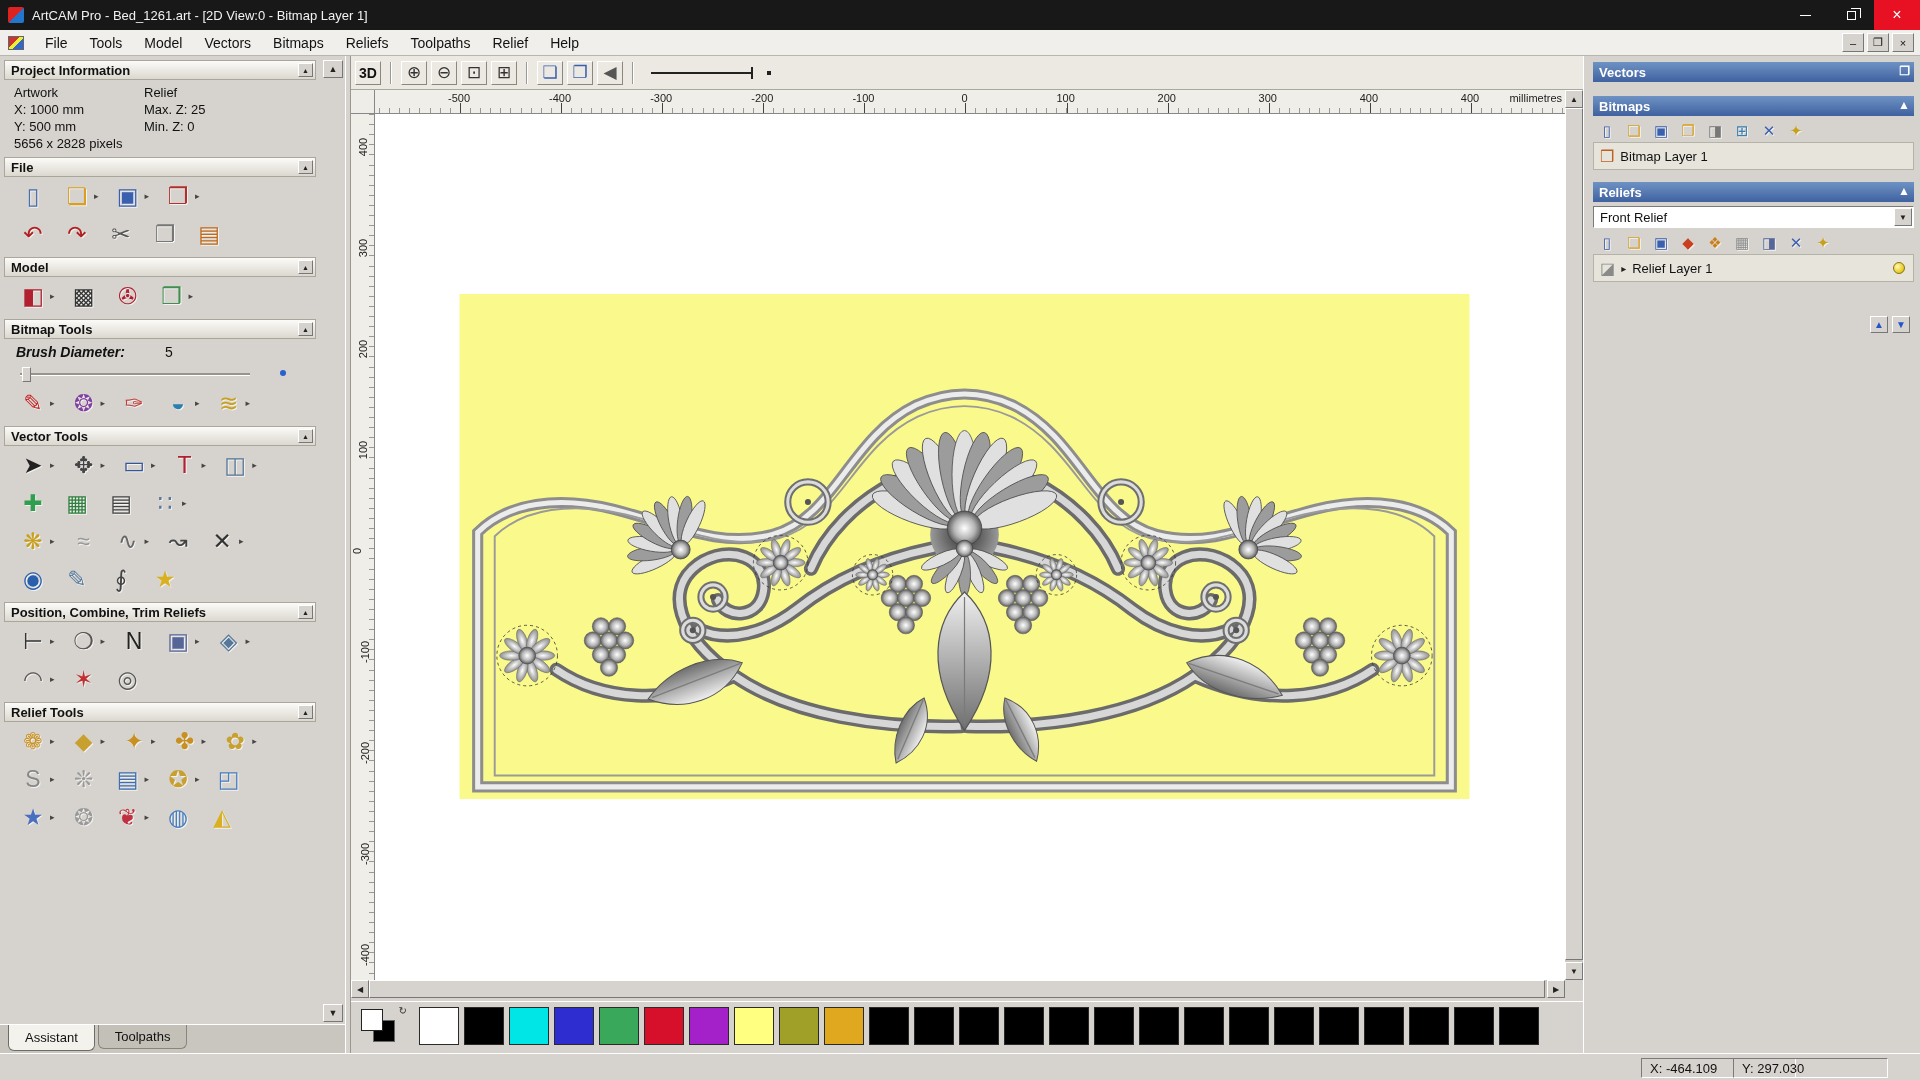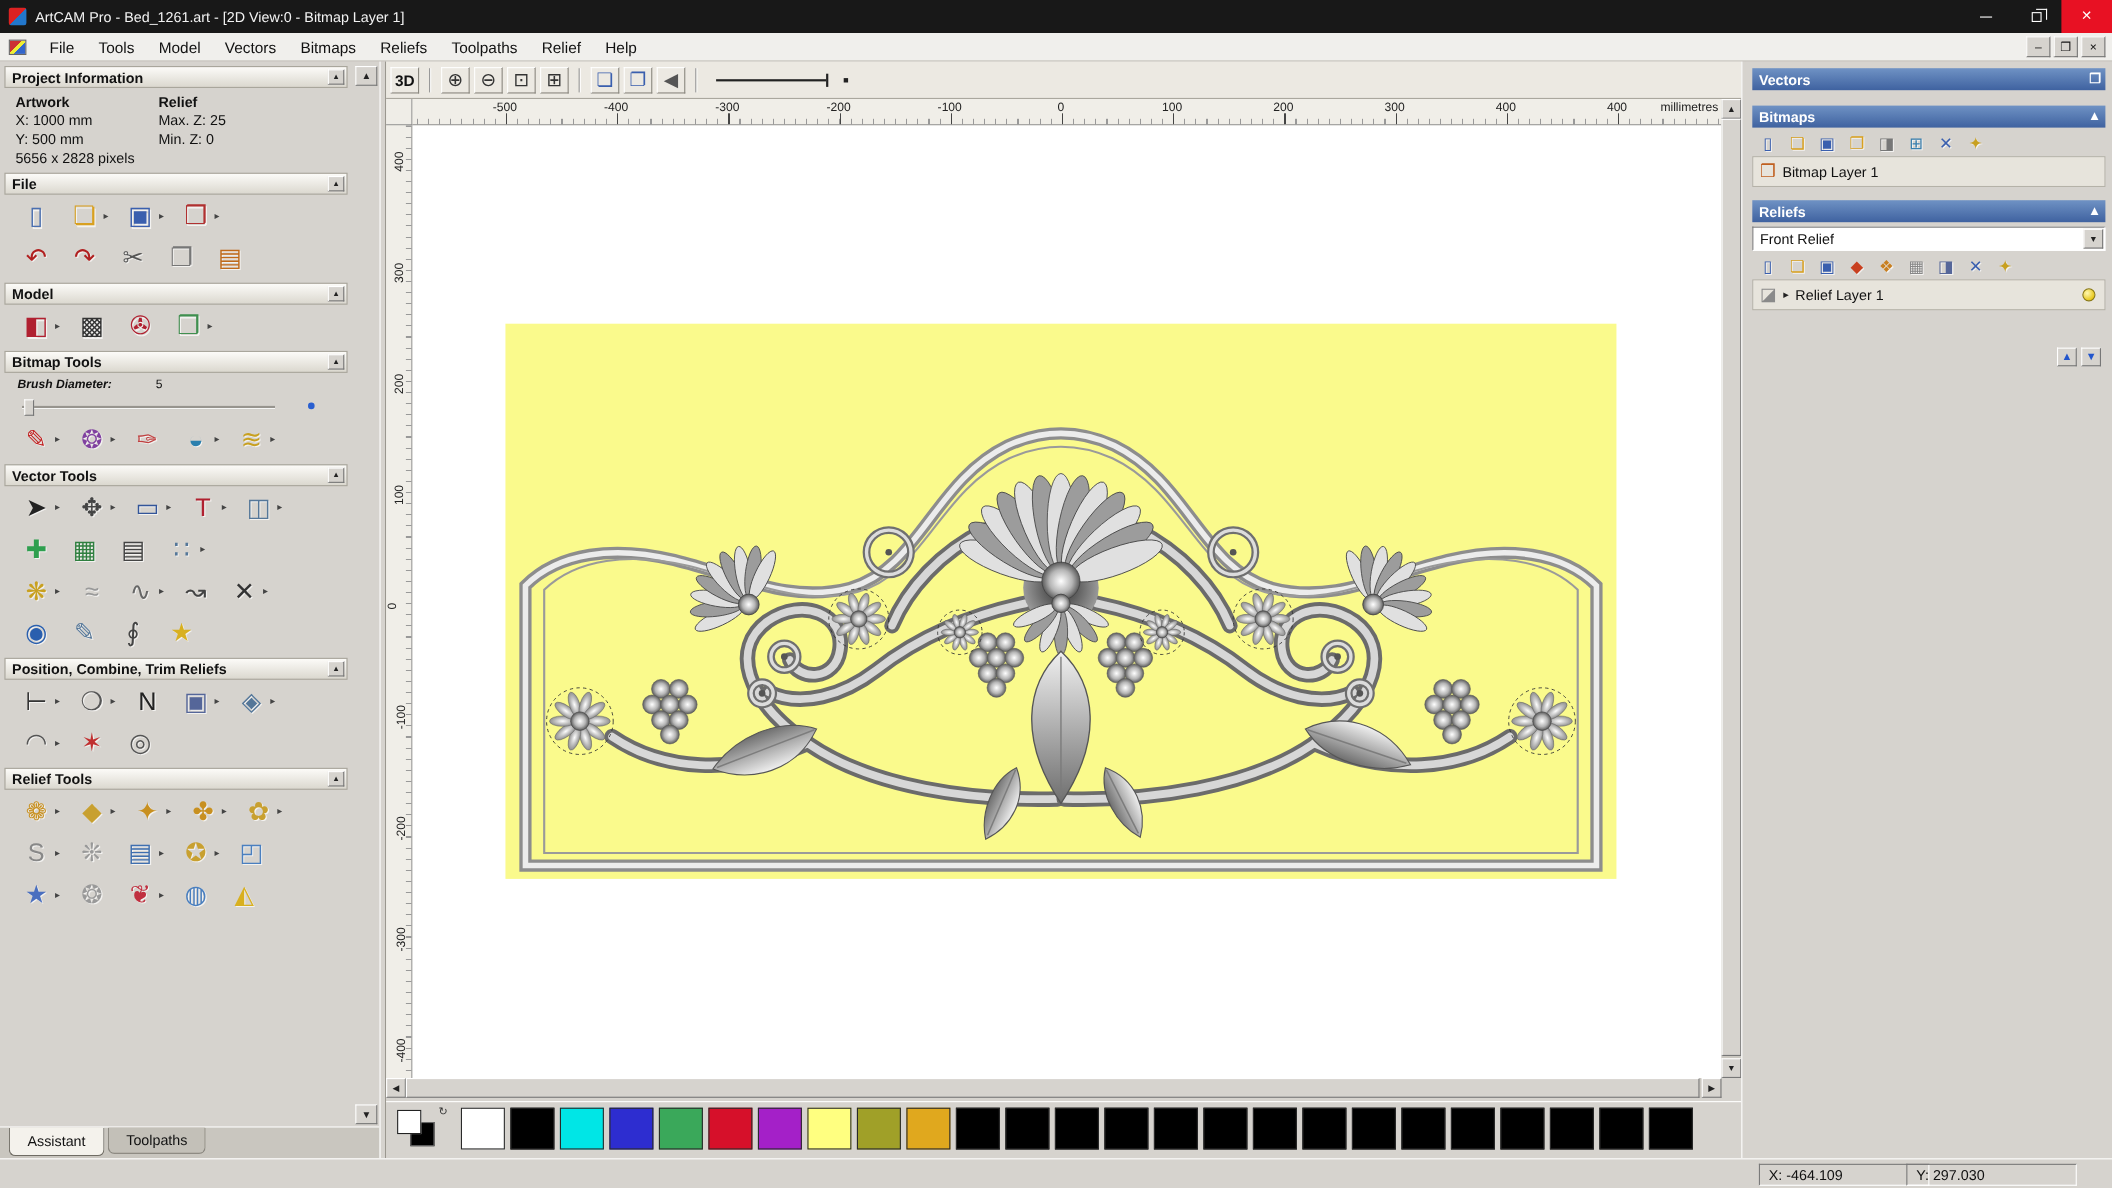--- a/index.html
+++ b/index.html
@@ -39,28 +39,28 @@
           font-size:9px;color:#222;background:#d6d3ce;border:1px solid;border-color:#fff #777 #777 #fff}
   #lp-content{position:absolute;left:0;top:0;width:318px;height:962px;overflow:hidden}
   .section{margin:4px 2px 2px 4px}
   .sec-header{position:relative;height:20px;background:linear-gradient(#fcfbf8,#dbd8cf);
               border:1px solid #a9a69c;display:flex;align-items:center;padding-left:6px;
               font-weight:bold;font-size:13px}
   .collapse-btn{position:absolute;right:2px;top:2px;width:15px;height:14px;font-size:7px;
                 display:flex;align-items:center;justify-content:center;background:#d6d3ce;
                 border:1px solid;border-color:#fff #777 #777 #fff;color:#222}
   .pi-grid{display:grid;grid-template-columns:130px 1fr;padding:5px 0 2px 10px;row-gap:2px;font-size:13px}
-  .pi-grid .b{font-weight:bold}
+  .pi-grid .b{font-weight:normal}
   .icon-row{display:flex;align-items:center;gap:14px;padding:5px 0 5px 14px;flex-wrap:nowrap}
   .tool-wrap{display:flex;align-items:center;gap:2px}
   .tool-icon{width:30px;height:28px;display:flex;align-items:center;justify-content:center;
              font-size:23px;line-height:1;text-shadow:1px 1px 0 rgba(255,255,255,.7)}
   .mini-icon{width:20px;height:20px;font-size:15px}
   .flyout{font-size:9px;color:#444}
-  .brush-row{display:flex;align-items:center;padding:5px 0 2px 12px;font-size:11px}
+  .brush-row{display:flex;align-items:center;padding:5px 0 2px 12px;font-size:14px}
   .brush-label{font-weight:bold;font-style:italic}
   .brush-value{margin-left:40px}
   .slider-row{position:relative;height:20px;margin:2px 0 0 12px}
   .slider-track{position:absolute;left:4px;top:9px;width:230px;height:3px;background:#97948e;border-bottom:1px solid #fff}
   .slider-thumb{position:absolute;left:6px;top:3px;width:9px;height:15px;background:#d6d3ce;
                 border:1px solid;border-color:#fff #777 #777 #fff}
   .slider-dot{position:absolute;left:264px;top:6px;width:6px;height:6px;border-radius:50%;background:#2a5fd0}
   .panel-tabs{position:absolute;left:0;bottom:0;width:100%;height:29px;border-top:1px solid #fff;
               display:flex;align-items:stretch;padding-left:8px;gap:3px;background:#c9c6bf}
   .tab{display:flex;align-items:center;padding:0 16px;font-size:13px;background:#c3c0b8;
@@ -138,21 +138,21 @@
                border:1px solid;border-color:#fff #777 #777 #fff;display:flex;align-items:center;justify-content:center;
                font-size:8px;color:#222}
   .updown{position:absolute;right:10px;top:260px;display:flex;gap:4px}
   .ud-btn{width:18px;height:17px;display:flex;align-items:center;justify-content:center;font-size:10px;color:#2255cc;
           background:#d6d3ce;border:1px solid;border-color:#fff #777 #777 #fff}
 
   
   #status-bar{position:absolute;left:0;top:1053px;width:1920px;height:27px;background:#d6d3ce;border-top:1px solid #fff}
   .status-cell{position:absolute;top:4px;height:20px;display:flex;align-items:center;padding-left:8px;
                font-size:13px;border:1px solid;border-color:#7a7a7a #fff #fff #7a7a7a}
-  #cell-x{left:1599px;width:155px}
+  #cell-x{left:1641px;width:155px}
   #cell-y{left:1733px;width:155px}
 </style>
 </head>
 <body>
 
 <div id="window">
 
   <div class="titlebar">
     <div class="app-icon"></div>
     <span class="title-text">ArtCAM Pro - Bed_1261.art - [2D View:0 - Bitmap Layer 1]</span>

